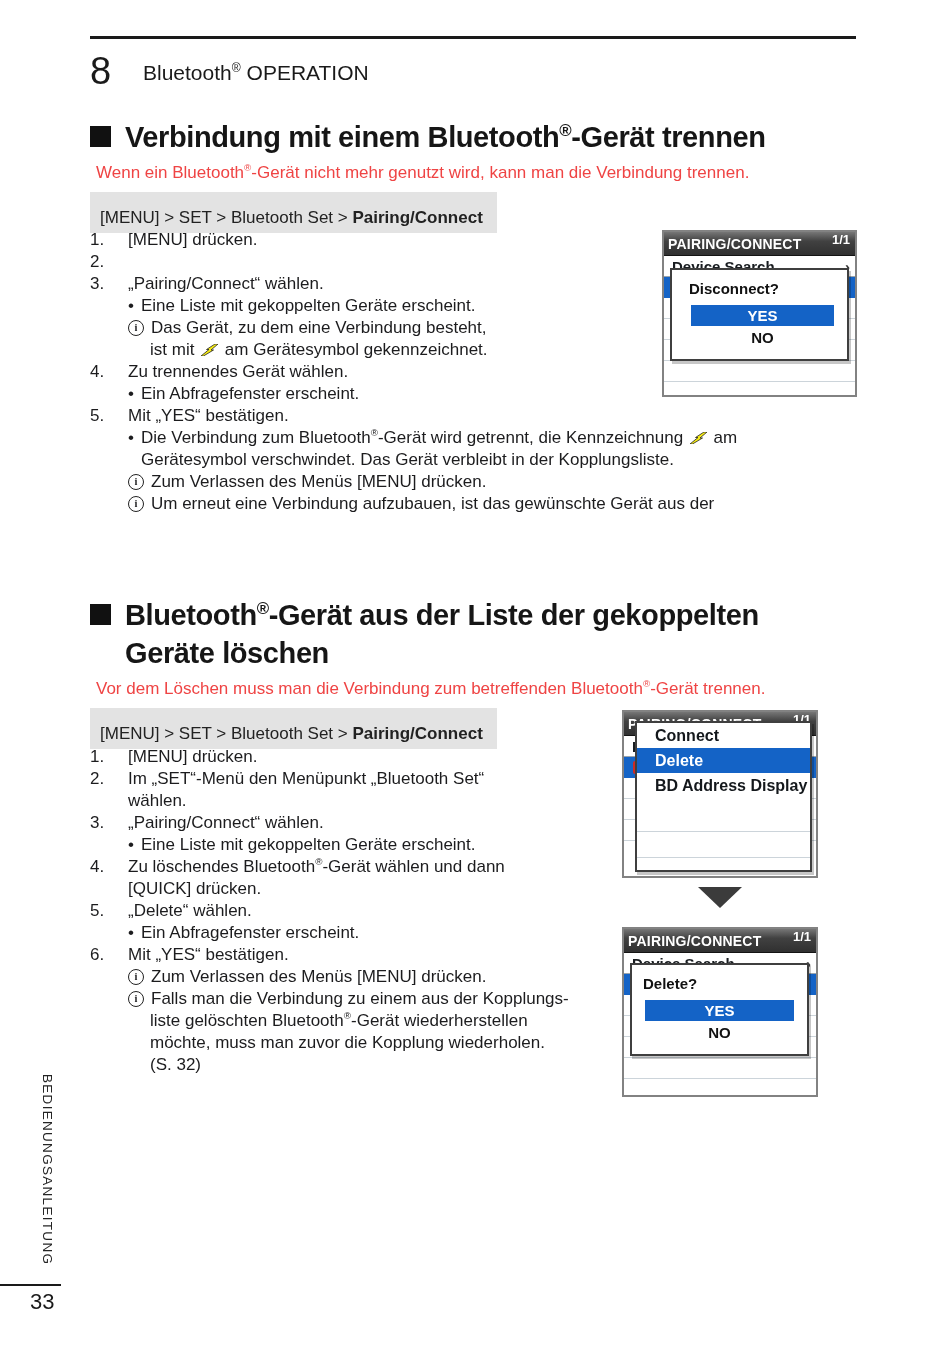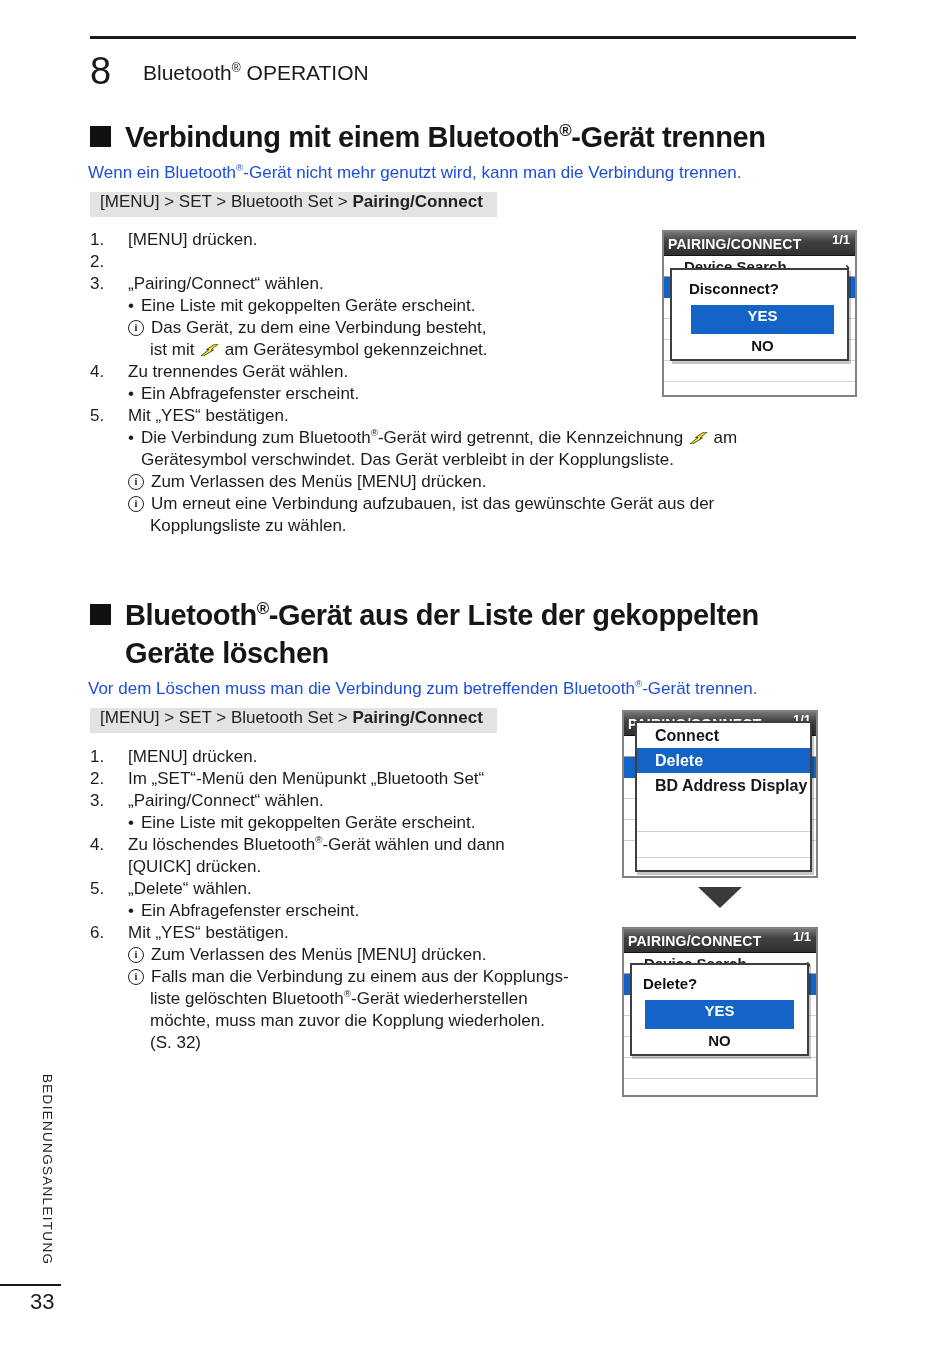--- a/index.html
+++ b/index.html
@@ -14,26 +14,26 @@
   .chapter-num{position:absolute;left:90px;top:50px;font-size:38px;font-weight:400;color:#1a1a1a;}
   .chapter-title{position:absolute;left:143px;top:61px;font-size:21px;color:#1a1a1a;white-space:nowrap;}
 
   .h1{position:absolute;left:90px;font-size:29px;font-weight:700;letter-spacing:-0.4px;
       color:#161616;white-space:nowrap;line-height:38px;}
   .h1 .sq{display:inline-block;width:21px;height:21px;background:#111;margin-right:14px;}
   .h1 .l2{padding-left:35px;}
   #h1-a{top:118px;}
   #h1-b{top:596px;}
 
-  .intro{position:absolute;left:88px;font-size:17px;white-space:nowrap;color:#1d4ed8;}
+  .intro{position:absolute;left:96px;font-size:17px;white-space:nowrap;color:#ef4444;}
   #intro-a{top:163px;}
   #intro-b{top:679px;}
 
   .crumb{position:absolute;left:90px;background:var(--crumb);font-size:17px;
-         padding:0 14px 5px 10px;white-space:nowrap;color:#222;}
+         padding:16px 14px 5px 10px;white-space:nowrap;color:#222;}
   #crumb-a{top:192px;}
   #crumb-b{top:708px;}
   .crumb b{font-weight:700;}
 
   .steps{position:absolute;left:90px;}
   #steps-a{top:229px;width:770px;}
   #steps-b{top:746px;width:528px;}
   .step-row{display:flex;line-height:22px;font-size:17px;white-space:nowrap;}
   .numcol{width:38px;flex:none;}
   .bullet{flex:none;width:13px;}
@@ -52,33 +52,33 @@
   #screen-1{left:662px;top:230px;width:195px;height:167px;}
   #screen-2{left:622px;top:710px;width:196px;height:168px;}
   #screen-3{left:622px;top:927px;width:196px;height:170px;}
   .scr-header{height:23px;flex:none;display:flex;align-items:center;
               background:linear-gradient(180deg,#767676 0%,#414141 40%,#303030 100%);
               border-bottom:1px solid #141414;color:#fff;padding:0 5px 0 4px;}
   .scr-title{font-size:14px;font-weight:700;letter-spacing:0.2px;white-space:nowrap;}
   .scr-page{margin-left:auto;font-size:13px;font-weight:700;align-self:flex-end;padding-bottom:8px;}
   .scr-row{height:21px;flex:none;border-bottom:1px solid var(--sep);
            font-size:15px;font-weight:700;color:#181c20;display:flex;align-items:center;
-           padding:0 5px 0 20px;box-sizing:border-box;white-space:nowrap;}
+           padding:0 5px 0 8px;box-sizing:border-box;white-space:nowrap;}
   .scr-row.first{border-bottom:1px solid #9aa4ac;}
   .scr-row.sel{background:var(--blue);border-bottom:none;}
   .scr-row.fill{flex:1;border-bottom:none;}
   .chev{margin-left:auto;font-size:15px;font-weight:700;color:#333;}
   .red-ic{width:10px;height:13px;background:#cf2b24;border-radius:2px;margin-left:1px;}
 
   .dlg{position:absolute;left:6px;width:179px;height:93px;background:#fff;
        border:2px solid #3f3f3f;box-shadow:2px 3px 0 rgba(0,0,0,0.22);box-sizing:border-box;}
   #screen-1 .dlg{top:36px;padding-left:6px;}
   #screen-3 .dlg{top:34px;}
   .dlg-q{margin:10px 0 0 11px;font-size:15px;font-weight:700;color:#111;}
-  .dlg-yes{margin:8px 13px 0;height:29px;background:var(--blue);color:#fff;text-align:center;
+  .dlg-yes{margin:8px 13px 0;height:21px;background:var(--blue);color:#fff;text-align:center;
            font-weight:700;font-size:15px;line-height:21px;}
   .dlg-no{margin:1px 13px 0;height:21px;text-align:center;font-weight:700;font-size:15px;line-height:21px;color:#111;}
 
   .popup{position:absolute;left:11px;top:9px;width:177px;height:151px;background:#fff;
          border:2px solid #3f3f3f;box-shadow:2px 3px 0 rgba(0,0,0,0.22);box-sizing:border-box;
          display:flex;flex-direction:column;}
   .pop-row{height:25px;flex:none;font-size:16px;font-weight:700;color:#14181c;
            display:flex;align-items:center;padding-left:18px;white-space:nowrap;}
   .pop-row.sel{background:var(--blue);color:#fff;}
   .pop-blank1{height:33px;flex:none;border-bottom:1px solid var(--sep);}
@@ -165,24 +165,20 @@
       <div class="step-row">
         <div class="numcol"></div>
         <span class="info-i">i</span>
         <div class="step-text">Zum Verlassen des Menüs [MENU] drücken.</div>
       </div>
       <div class="step-row">
         <div class="numcol"></div>
         <span class="info-i">i</span>
         <div class="step-text">Um erneut eine Verbindung aufzubauen, ist das gewünschte Gerät aus der</div>
       </div>
-      <div class="step-row">
-        <div class="numcol"></div>
-        <div class="step-text ind2">Kopplungsliste zu wählen.</div>
-      </div>
     </div>
 
   <div class="screen" id="screen-1">
     <div class="scr-header">
       <span class="scr-title">PAIRING/CONNECT</span>
       <span class="scr-page">1/1</span>
     </div>
     <div class="scr-row first">
       <span>Device Search</span>
       <span class="chev">›</span>
@@ -209,20 +205,24 @@
     <span>[MENU] &gt; SET &gt; Bluetooth Set &gt; </span><b>Pairing/Connect</b>
   </div>
   <div class="steps" id="steps-b">
       <div class="step-row">
         <div class="numcol">1.</div>
         <div class="step-text">[MENU] drücken.</div>
       </div>
       <div class="step-row">
         <div class="numcol">2.</div>
         <div class="step-text">Im „SET“-Menü den Menüpunkt „Bluetooth Set“</div>
+      </div>
+      <div class="step-row">
+        <div class="numcol"></div>
+        <div class="step-text">wählen.</div>
       </div>
       <div class="step-row">
         <div class="numcol">3.</div>
         <div class="step-text">„Pairing/Connect“ wählen.</div>
       </div>
       <div class="step-row">
         <div class="numcol"></div>
         <span class="bullet">•</span>
         <div class="step-text">Eine Liste mit gekoppelten Geräte erscheint.</div>
       </div>

